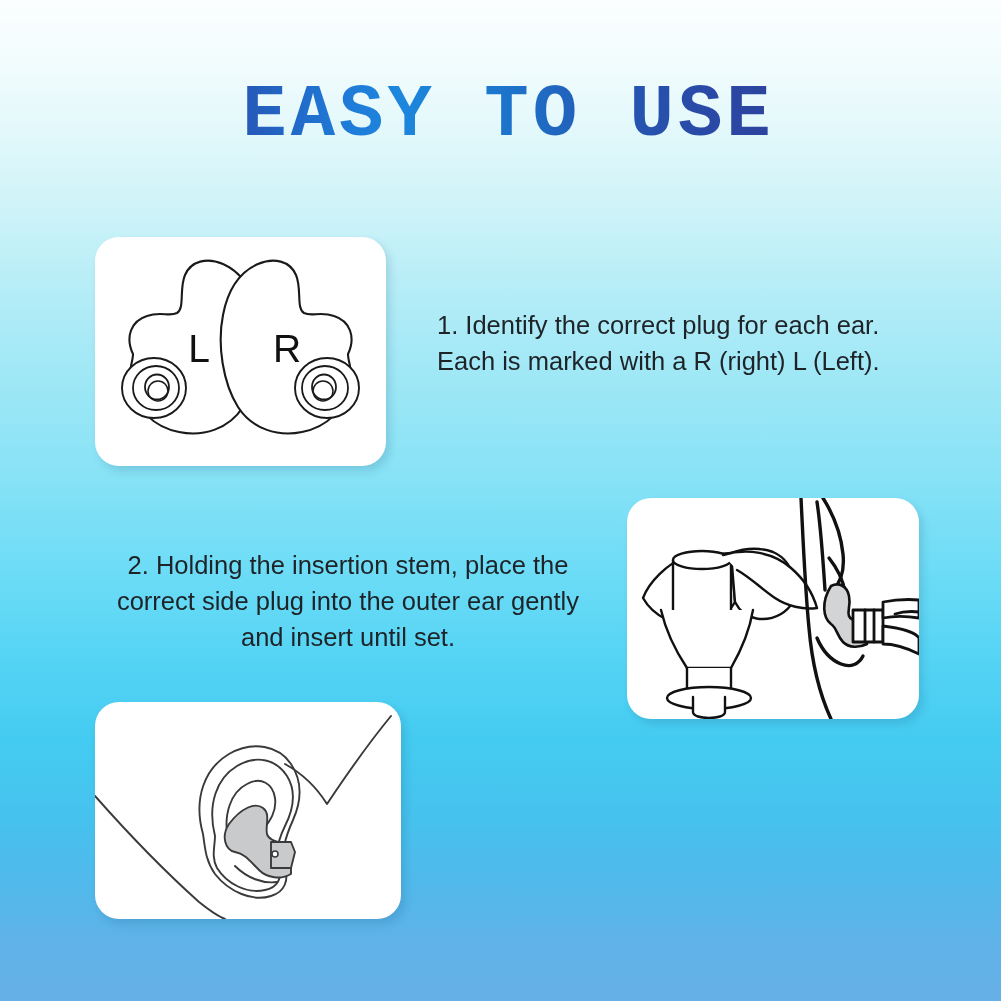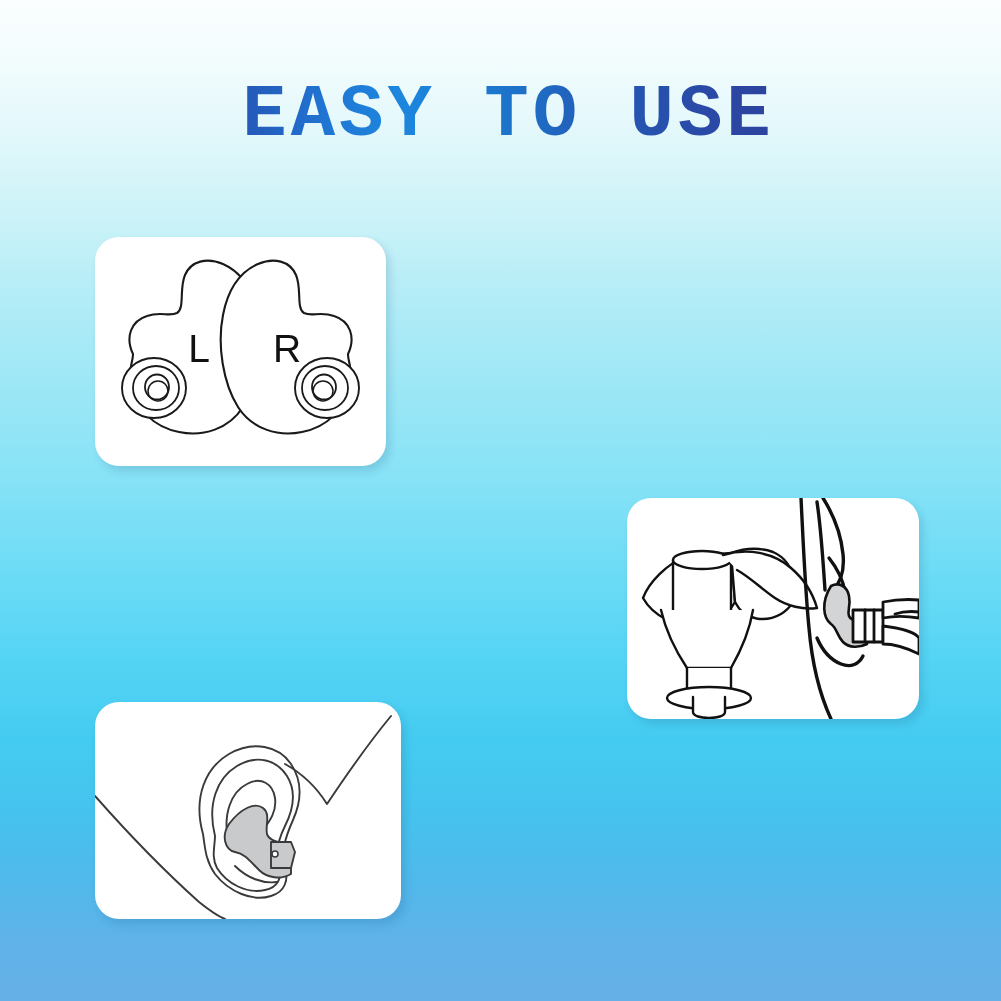--- a/index.html
+++ b/index.html
@@ -259,14 +259,19 @@
                L 196 172
                C 186 178, 172 176, 164 168
                C 154 158, 150 152, 140 150
                C 130 148, 126 134, 134 122 Z" fill="#c9cacc" stroke="#3a3a3a" stroke-width="1.9" stroke-linejoin="round"></path>
 
       <path d="M176 140 L196 140 L200 150 L196 166 L176 166 Z" fill="#c9cacc" stroke="#3a3a3a" stroke-width="1.9" stroke-linejoin="round"></path>
       <circle cx="180" cy="152" r="3" fill="#ffffff" stroke="#3a3a3a" stroke-width="1.5"></circle>
     </svg>
   </div>
 
+  <div class="step" id="step-1">1. Identify the correct plug for each ear.
+Each is marked with a R (right) L (Left).</div>
+  <div class="step" id="step-2">2. Holding the insertion stem, place the
+correct side plug into the outer ear gently
+and insert until set.</div>
 
 </div>
 
 </body></html>

